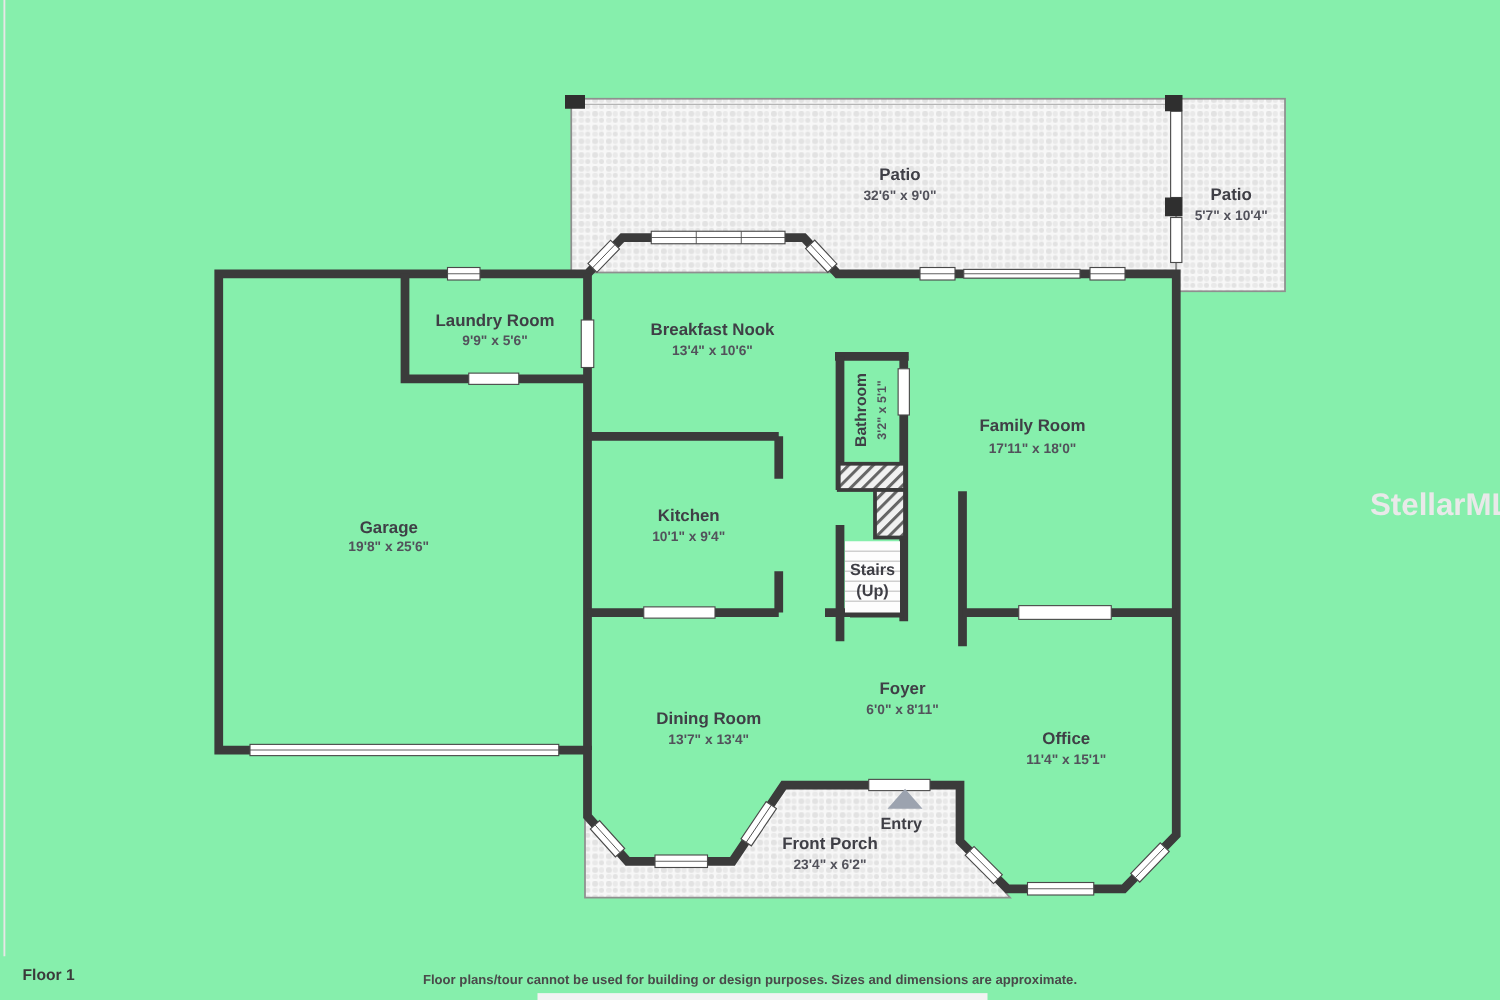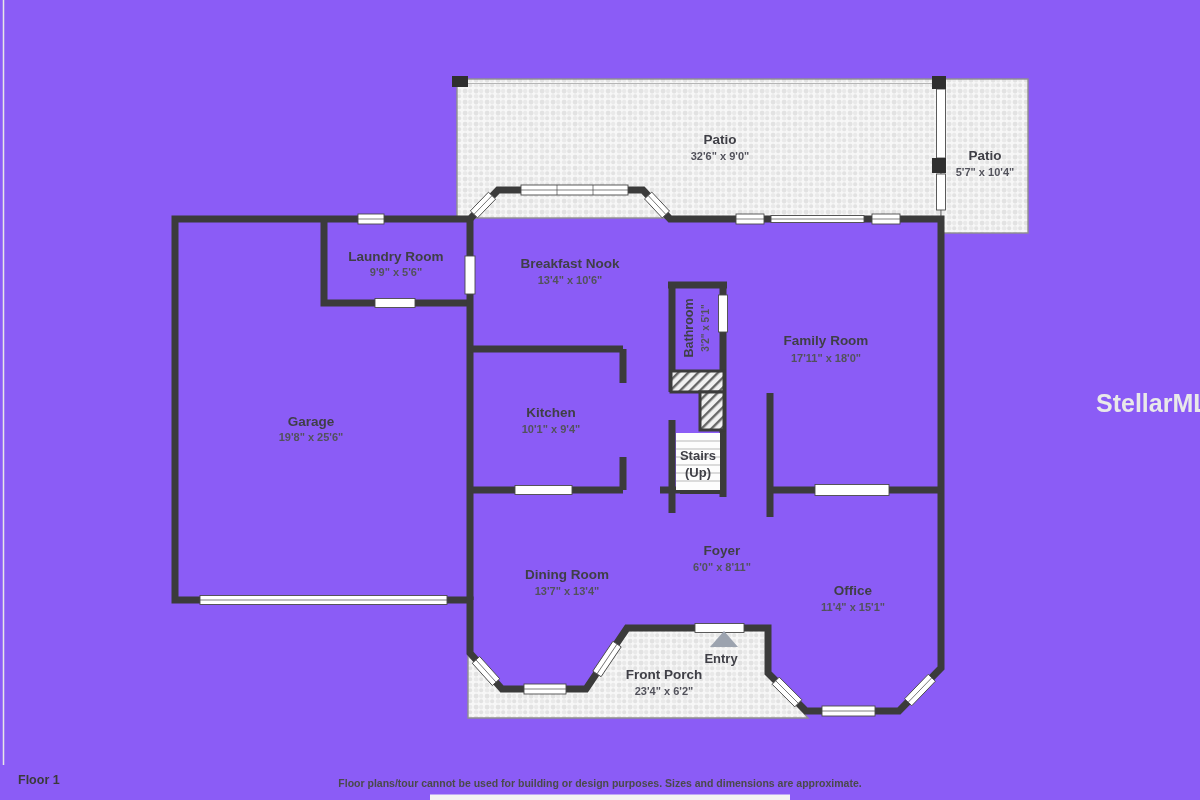--- a/index.html
+++ b/index.html
@@ -1,16 +1,16 @@
 <!DOCTYPE html>
 <html><head>
 <meta charset="utf-8">
 <style>
   html,body{margin:0;padding:0;background:#fff;}
-  .page{position:relative;width:1200px;height:800px;background:#8b5cf6;overflow:hidden;
+  .page{position:relative;width:1200px;height:800px;background:#86efac;overflow:hidden;
         font-family:"Liberation Sans","DejaVu Sans",sans-serif;}
   svg{display:block;}
   .room-name{font-family:"Liberation Sans",sans-serif;font-size:13.5px;font-weight:bold;fill:#3f3f46;}
   .room-dims{font-family:"Liberation Sans",sans-serif;font-size:11px;font-weight:bold;fill:#52525b;}
   .small-label{font-family:"Liberation Sans",sans-serif;font-size:13px;font-weight:bold;fill:#3f3f46;}
   .footer-floor{font-family:"Liberation Sans",sans-serif;font-size:12.5px;font-weight:bold;fill:#3a3a3a;}
   .footer-disclaimer{font-family:"Liberation Sans",sans-serif;font-size:10.5px;font-weight:bold;fill:#4a4a4a;}
   .watermark{font-family:"Liberation Sans",sans-serif;font-size:25px;font-weight:bold;fill:#e9e9e9;}
   .wall{stroke:#3b3b3b;fill:none;stroke-linecap:butt;}
   .win{fill:#ffffff;stroke:#4a4a4a;stroke-width:0.9;}

